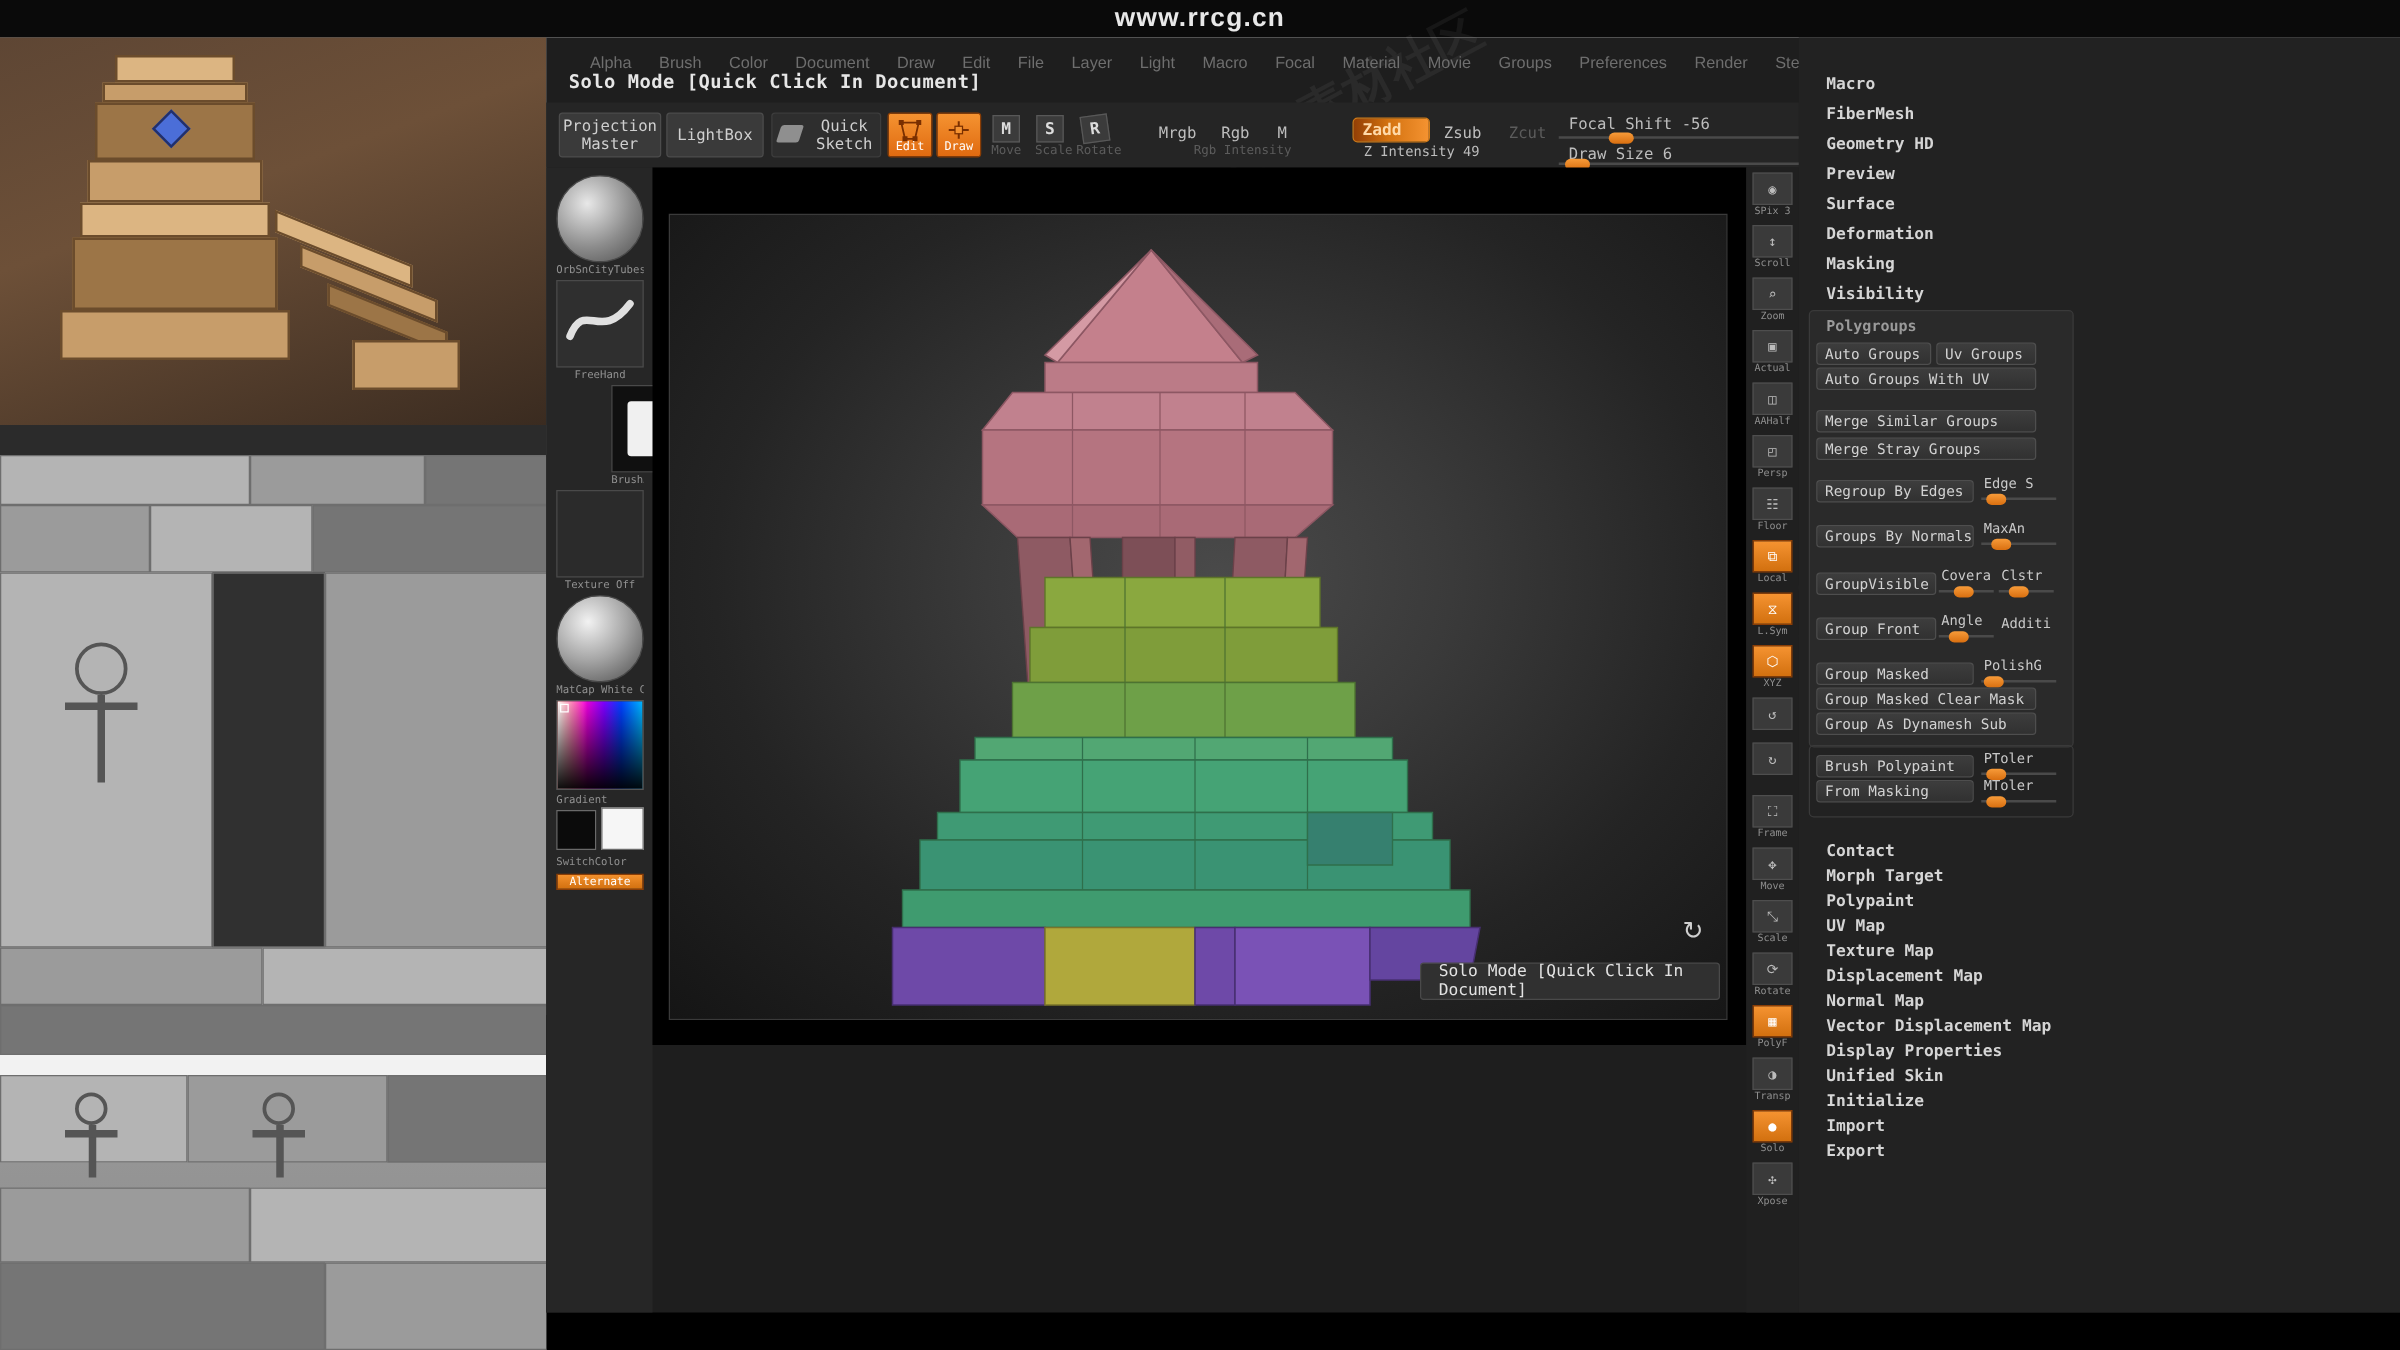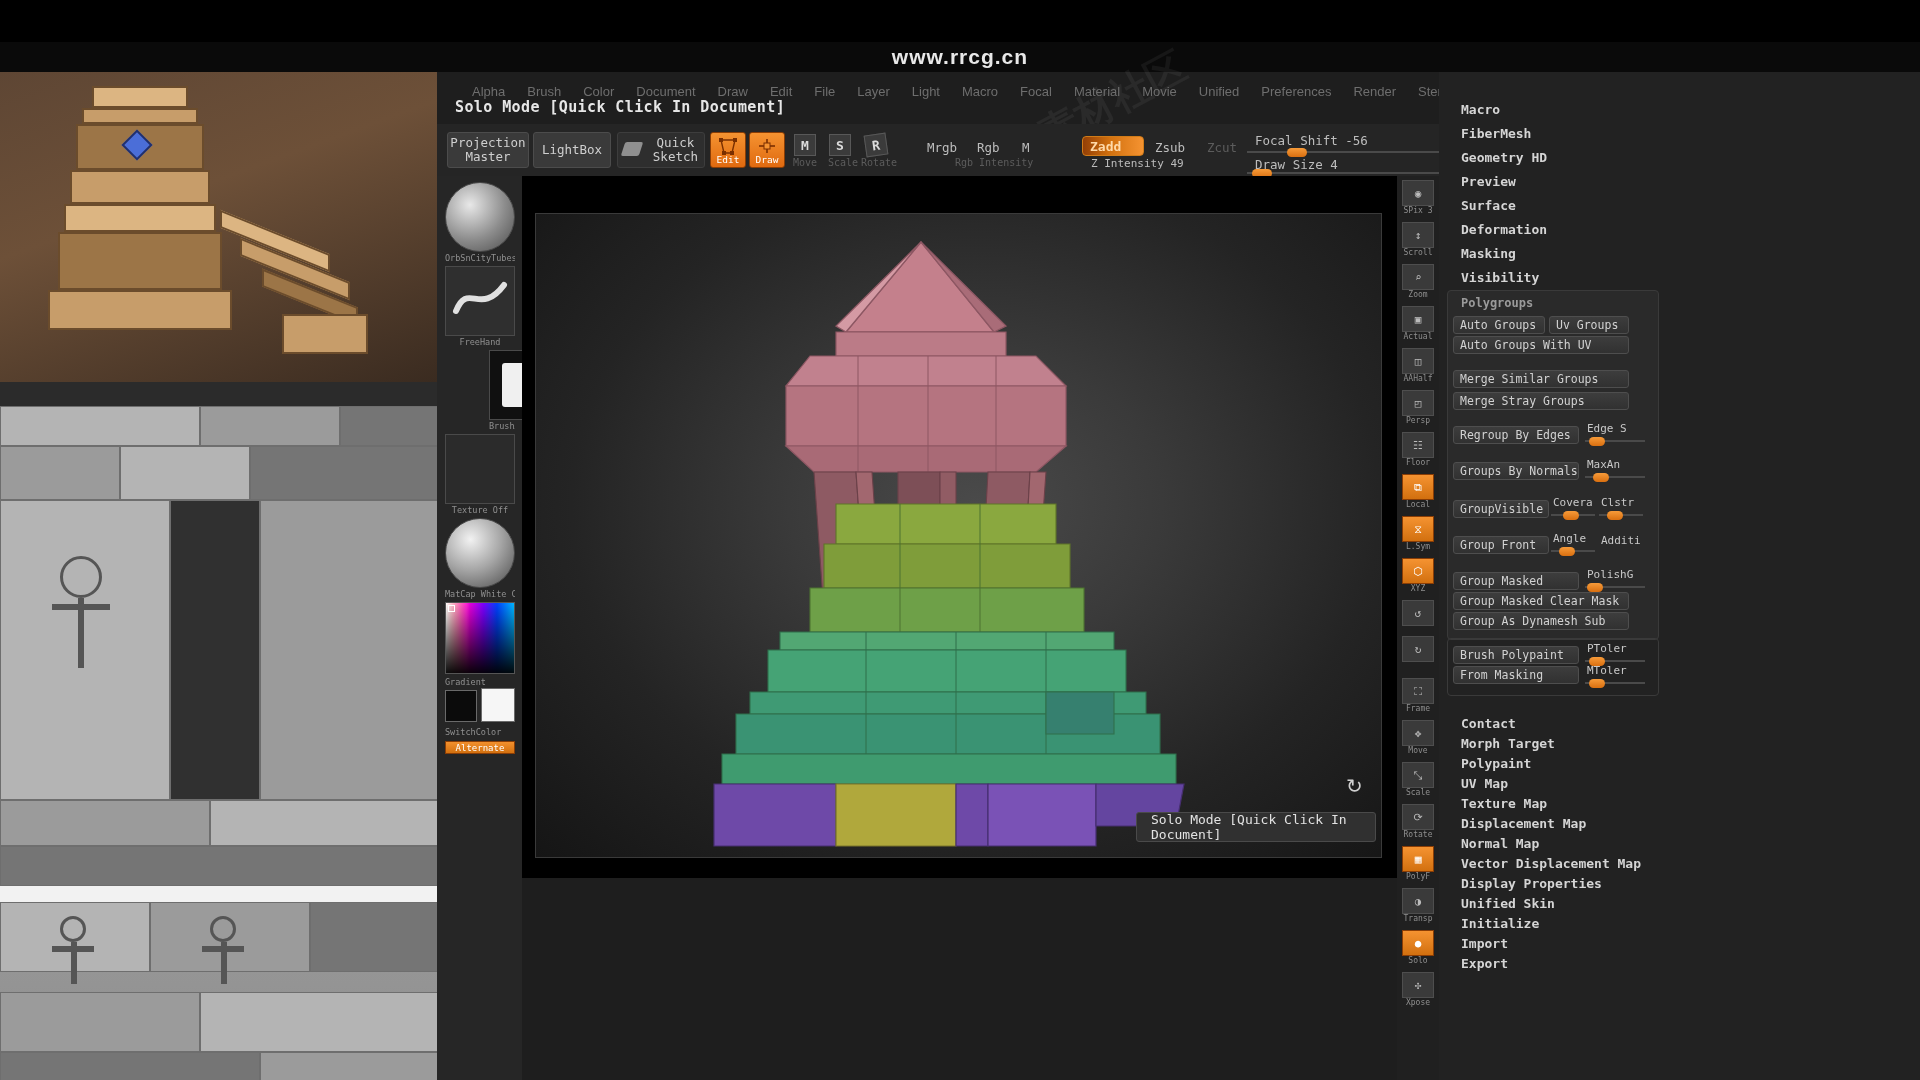--- a/index.html
+++ b/index.html
@@ -1,21 +1,21 @@
 <!DOCTYPE html>
 <html><head>
 <meta charset="utf-8">
 <style>
   * { box-sizing: border-box; margin: 0; padding: 0; }
   html, body {
     width: 1920px; height: 1080px;
     background: #000; overflow: hidden;
     font-family: "DejaVu Sans", sans-serif;
   }
-  #app { position: relative; width: 1920px; height: 812px; background: #ffffff; margin-top: 42px; }
+  #app { position: relative; width: 1920px; height: 812px; background: #ffffff; }
 
   
   .wm-top {
     position: absolute; top: 0; left: 0; width: 1920px; height: 30px;
     background: #0a0a0a; color: #e8e8e8;
     font-size: 21px; font-weight: bold; letter-spacing: 1px;
     display: flex; align-items: center; justify-content: center;
     font-family: "Liberation Sans", sans-serif;
   }
 
@@ -269,21 +269,21 @@
       <div class="mi">Document</div>
       <div class="mi">Draw</div>
       <div class="mi">Edit</div>
       <div class="mi">File</div>
       <div class="mi">Layer</div>
       <div class="mi">Light</div>
       <div class="mi">Macro</div>
       <div class="mi">Focal</div>
       <div class="mi">Material</div>
       <div class="mi">Movie</div>
-      <div class="mi">Unified</div>
+      <div class="mi">Groups</div>
       <div class="mi">Preferences</div>
       <div class="mi">Render</div>
       <div class="mi">Stencil</div>
       <div class="mi">Stroke</div>
       <div class="mi">Texture</div>
       <div class="mi">Tool</div>
       <div class="mi">Transform</div>
       <div class="mi">Zplugin</div>
       <div class="mi">Zscript</div>
     </div>
@@ -337,21 +337,21 @@
 
       <div class="zadd-btn" style="left:645px; top:12px; width:62px; height:20px;">Zadd</div>
       <div class="lbl" style="left:718px; top:16px;">Zsub</div>
       <div class="lbl dim" style="left:770px; top:16px;">Zcut</div>
       <div class="lbl" style="left:654px; top:33px; font-size:11px;">Z Intensity 49</div>
 
       <div class="lbl" style="left:818px; top:9px;">Focal Shift -56</div>
       <div class="slider-track" style="left:810px; top:27px; width:230px;"></div>
       <div class="slider-knob" style="left:850px; top:24px;"></div>
 
-      <div class="lbl" style="left:818px; top:33px;">Draw Size 4</div>
+      <div class="lbl" style="left:818px; top:33px;">Draw Size 6</div>
       <div class="slider-track" style="left:810px; top:48px; width:230px;"></div>
       <div class="slider-knob" style="left:815px; top:45px;"></div>
 
       <div class="lbl small" style="left:1112px; top:33px; color:#b0b0b0;">Dynamic</div>
 
       <div class="lbl" style="left:1160px; top:15px; color:#d8d8d8;">ActivePoints: 1,168</div>
       <div class="lbl" style="left:1160px; top:33px; color:#d8d8d8;">TotalPoints: 8.632 Mil</div>
     </div>
 
     <div class="lpal">

